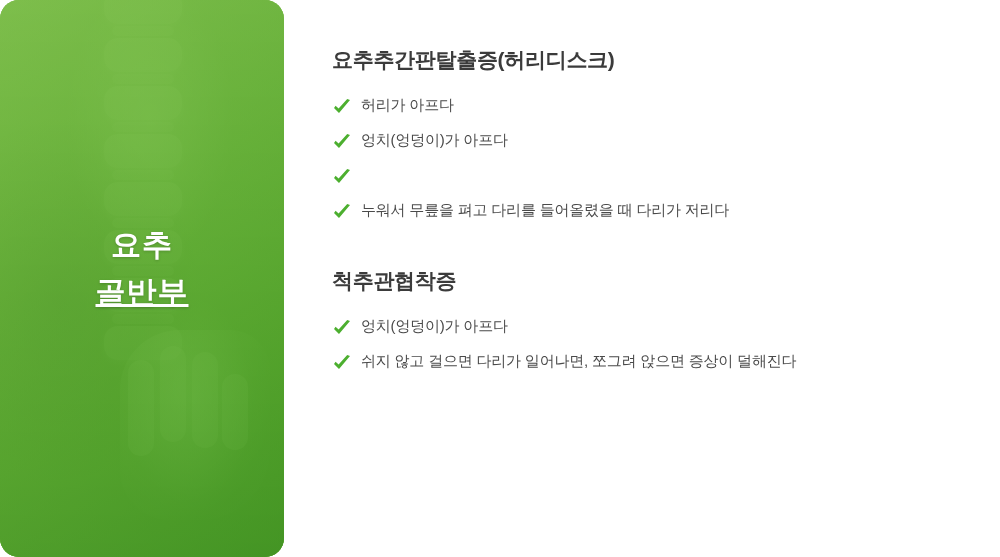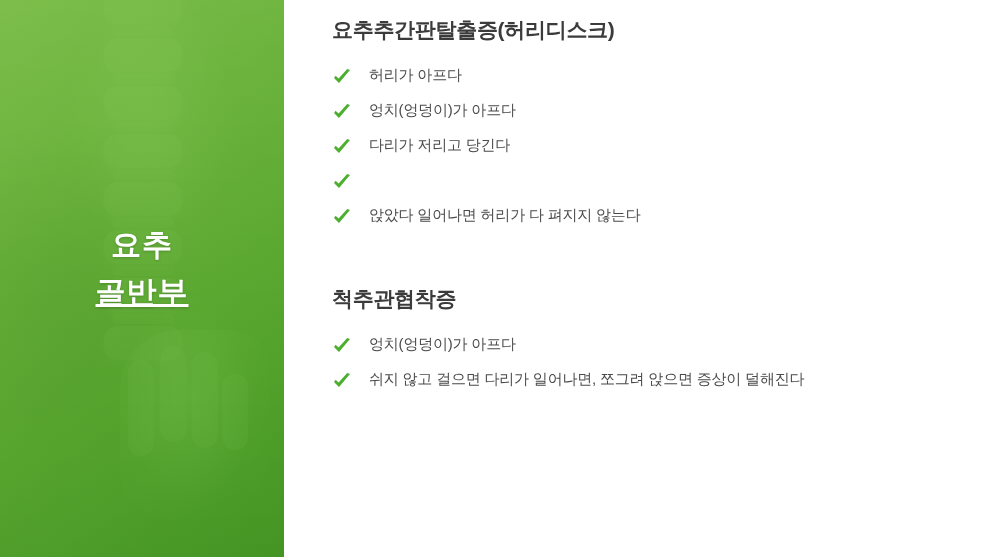--- a/index.html
+++ b/index.html
@@ -22,20 +22,21 @@
   }
 
   
   .left-panel {
     position: relative;
     width: 284px;
     height: 557px;
     flex: 0 0 284px;
     overflow: hidden;
     background: #7ac143;
+    border-radius: 19px;
   }
   
   .photo-layer {
     position: absolute;
     inset: 0;
     background:
       radial-gradient(ellipse 120px 200px at 150px 120px, rgba(255,255,255,0.30), rgba(255,255,255,0) 70%),
       radial-gradient(ellipse 90px 150px at 190px 400px, rgba(255,255,255,0.22), rgba(255,255,255,0) 70%),
       radial-gradient(ellipse 200px 260px at 60px 300px, rgba(60,120,30,0.25), rgba(60,120,30,0) 70%),
       linear-gradient(160deg, #b9d89a 0%, #9ccc6b 35%, #7cbb45 70%, #63a83a 100%);
@@ -109,46 +110,45 @@
     display: block;
     text-decoration: underline;
   }
 
   
   .right-panel {
     position: relative;
     flex: 1 1 auto;
     height: 557px;
     background: #ffffff;
-    padding: 16px 40px 0 48px;
+    padding: 46px 40px 0 48px;
     box-sizing: border-box;
   }
   .section {
     margin-bottom: 8px;
   }
   .section + .section {
-    margin-top: 59px;
+    margin-top: 46px;
   }
   .section-title {
     font-size: 21px;
     font-weight: bold;
     color: #3b3b3b;
     margin: 0 0 22px 0;
     letter-spacing: -0.3px;
   }
   .symptom-list {
     list-style: none;
     margin: 0;
     padding: 0;
   }
   .symptom-item {
     display: flex;
     align-items: flex-start;
     margin-bottom: 15px;
-    gap: 8px;
   }
   .check-icon {
     flex: 0 0 auto;
     width: 20px;
     height: 20px;
     margin-right: 9px;
     position: relative;
     top: 1px;
   }
   .check-icon svg {
@@ -220,36 +220,28 @@
               </svg>
           </span>
           <span class="symptom-text">엉치(엉덩이)가 아프다</span>
         </li>
         <li class="symptom-item">
           <span class="check-icon">
             <svg width="20" height="20" viewBox="0 0 20 20" aria-hidden="true">
                 <path d="M2 11 L7 16 L18 3 L15.2 2 L6.6 11.6 L3.6 8.8 Z" fill="#4caf2f"></path>
               </svg>
           </span>
-          <span class="symptom-text">다리가 저리고 당긴다</span>
-        </li>
-        <li class="symptom-item">
-          <span class="check-icon">
-            <svg width="20" height="20" viewBox="0 0 20 20" aria-hidden="true">
-                <path d="M2 11 L7 16 L18 3 L15.2 2 L6.6 11.6 L3.6 8.8 Z" fill="#4caf2f"></path>
-              </svg>
-          </span>
-        </li>
-        <li class="symptom-item">
-          <span class="check-icon">
-            <svg width="20" height="20" viewBox="0 0 20 20" aria-hidden="true">
-                <path d="M2 11 L7 16 L18 3 L15.2 2 L6.6 11.6 L3.6 8.8 Z" fill="#4caf2f"></path>
-              </svg>
-          </span>
-          <span class="symptom-text">앉았다 일어나면 허리가 다 펴지지 않는다</span>
+        </li>
+        <li class="symptom-item">
+          <span class="check-icon">
+            <svg width="20" height="20" viewBox="0 0 20 20" aria-hidden="true">
+                <path d="M2 11 L7 16 L18 3 L15.2 2 L6.6 11.6 L3.6 8.8 Z" fill="#4caf2f"></path>
+              </svg>
+          </span>
+          <span class="symptom-text">누워서 무릎을 펴고 다리를 들어올렸을 때 다리가 저리다</span>
         </li>
       </ul>
     </div>
 
     <div class="section">
       <h2 class="section-title">척추관협착증</h2>
       <ul class="symptom-list">
         <li class="symptom-item">
           <span class="check-icon">
             <svg width="20" height="20" viewBox="0 0 20 20" aria-hidden="true">

